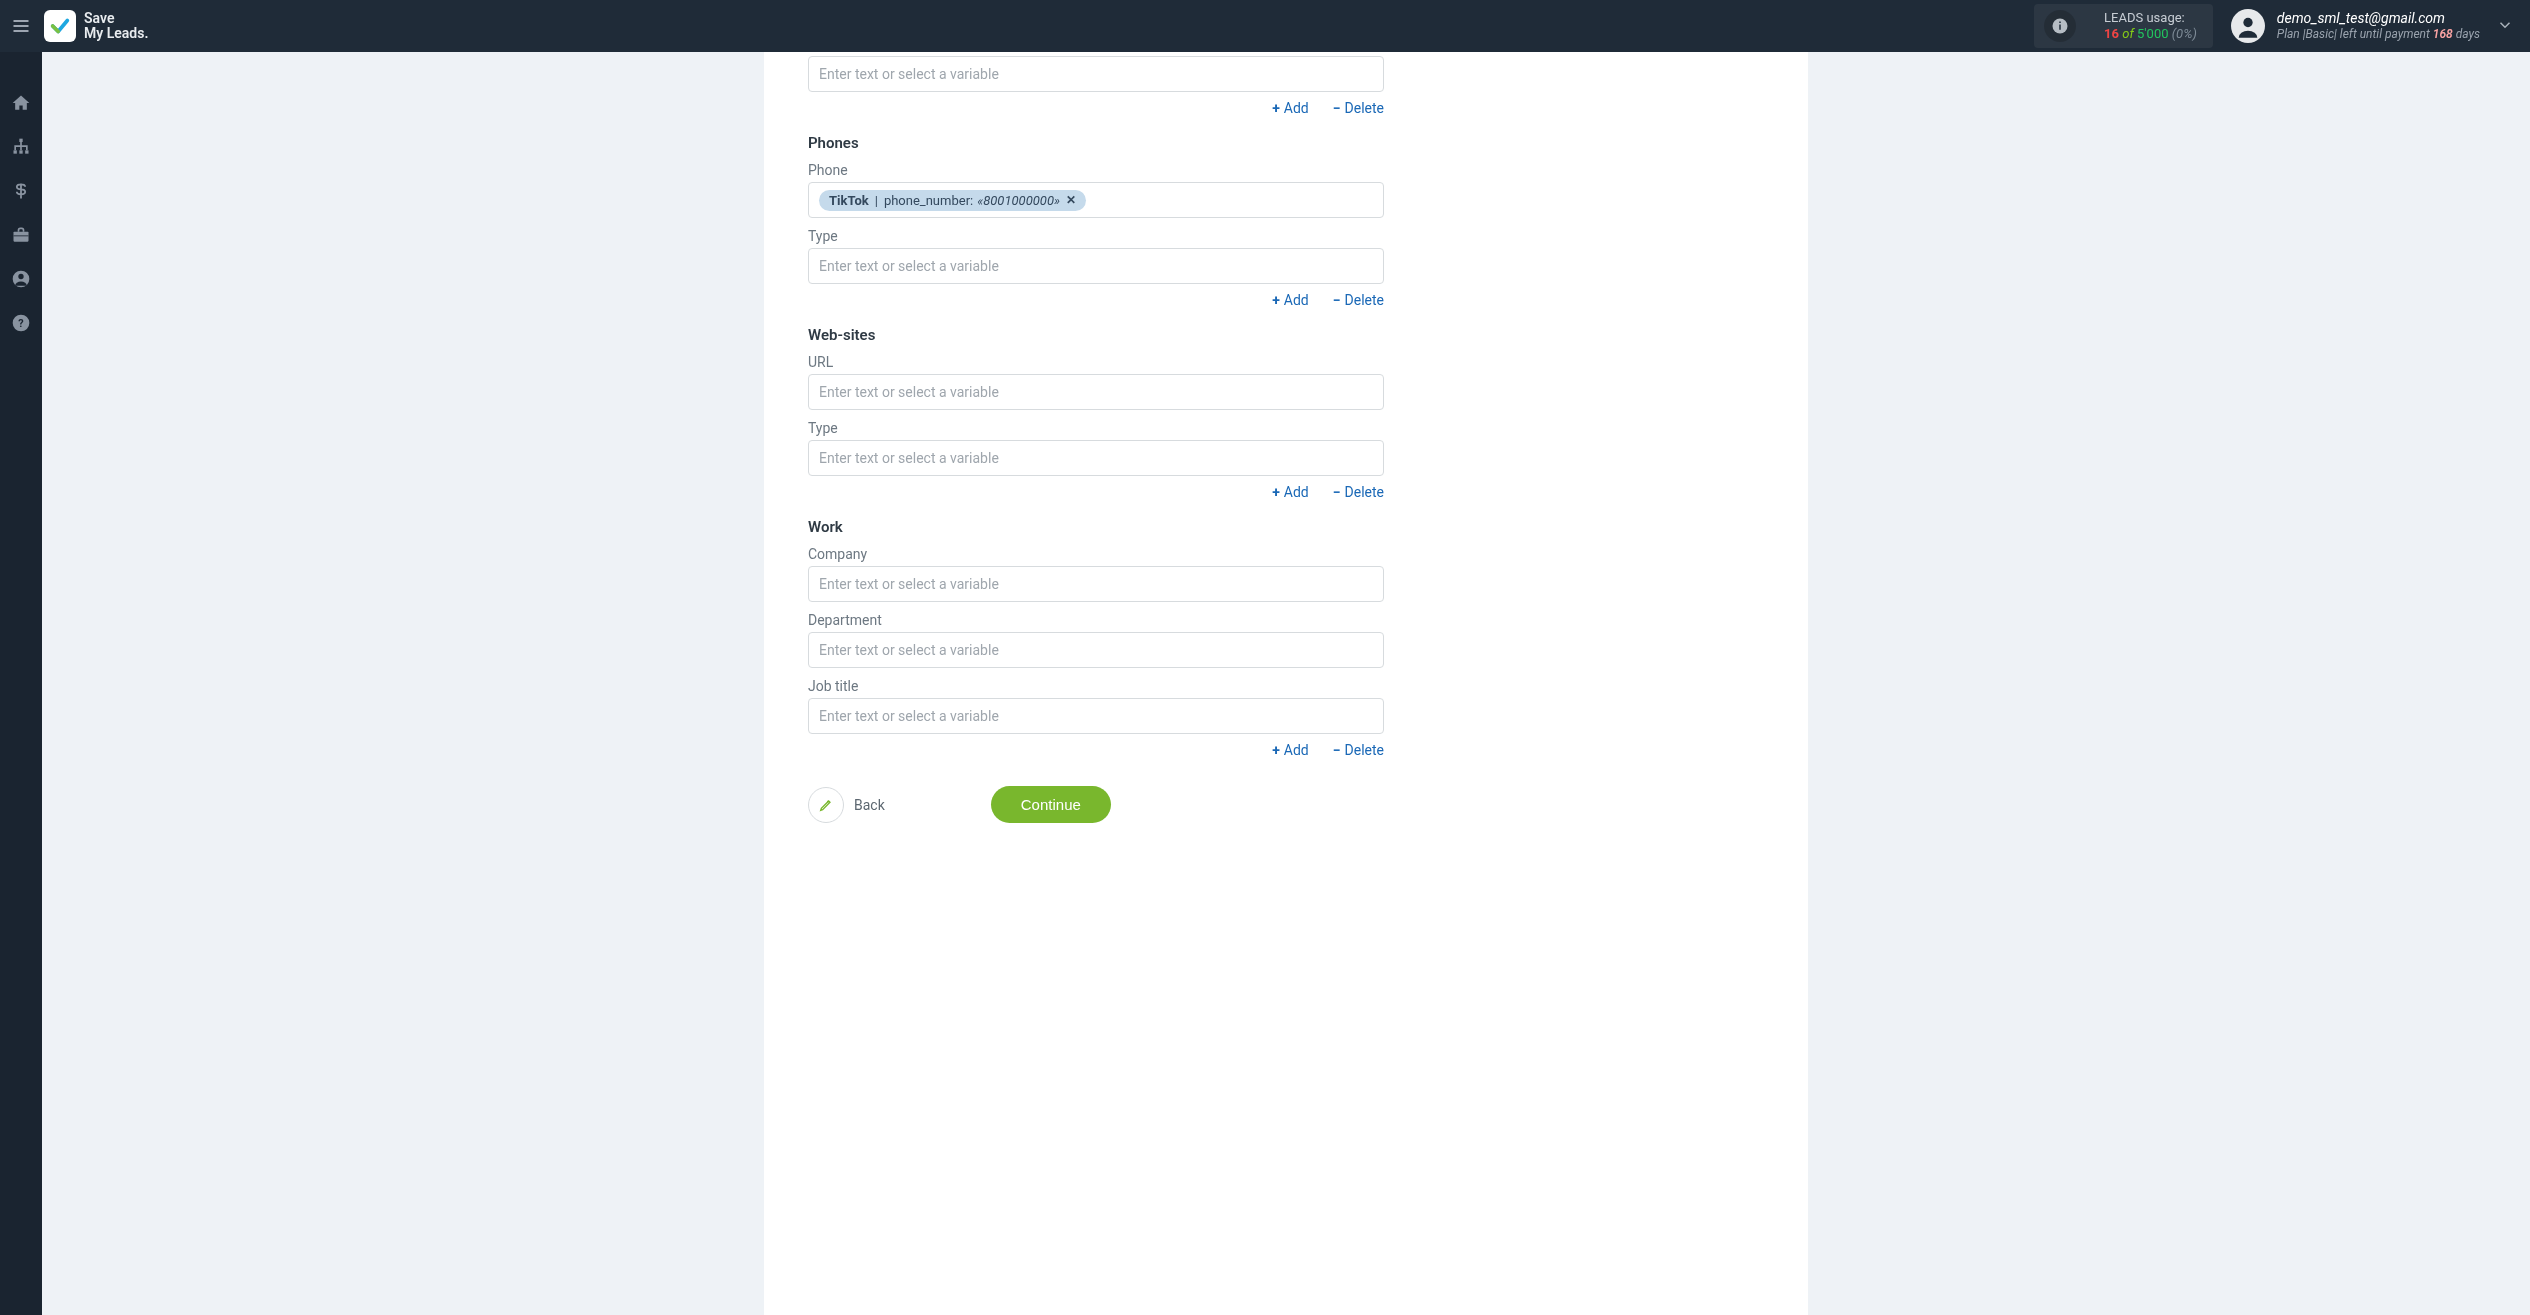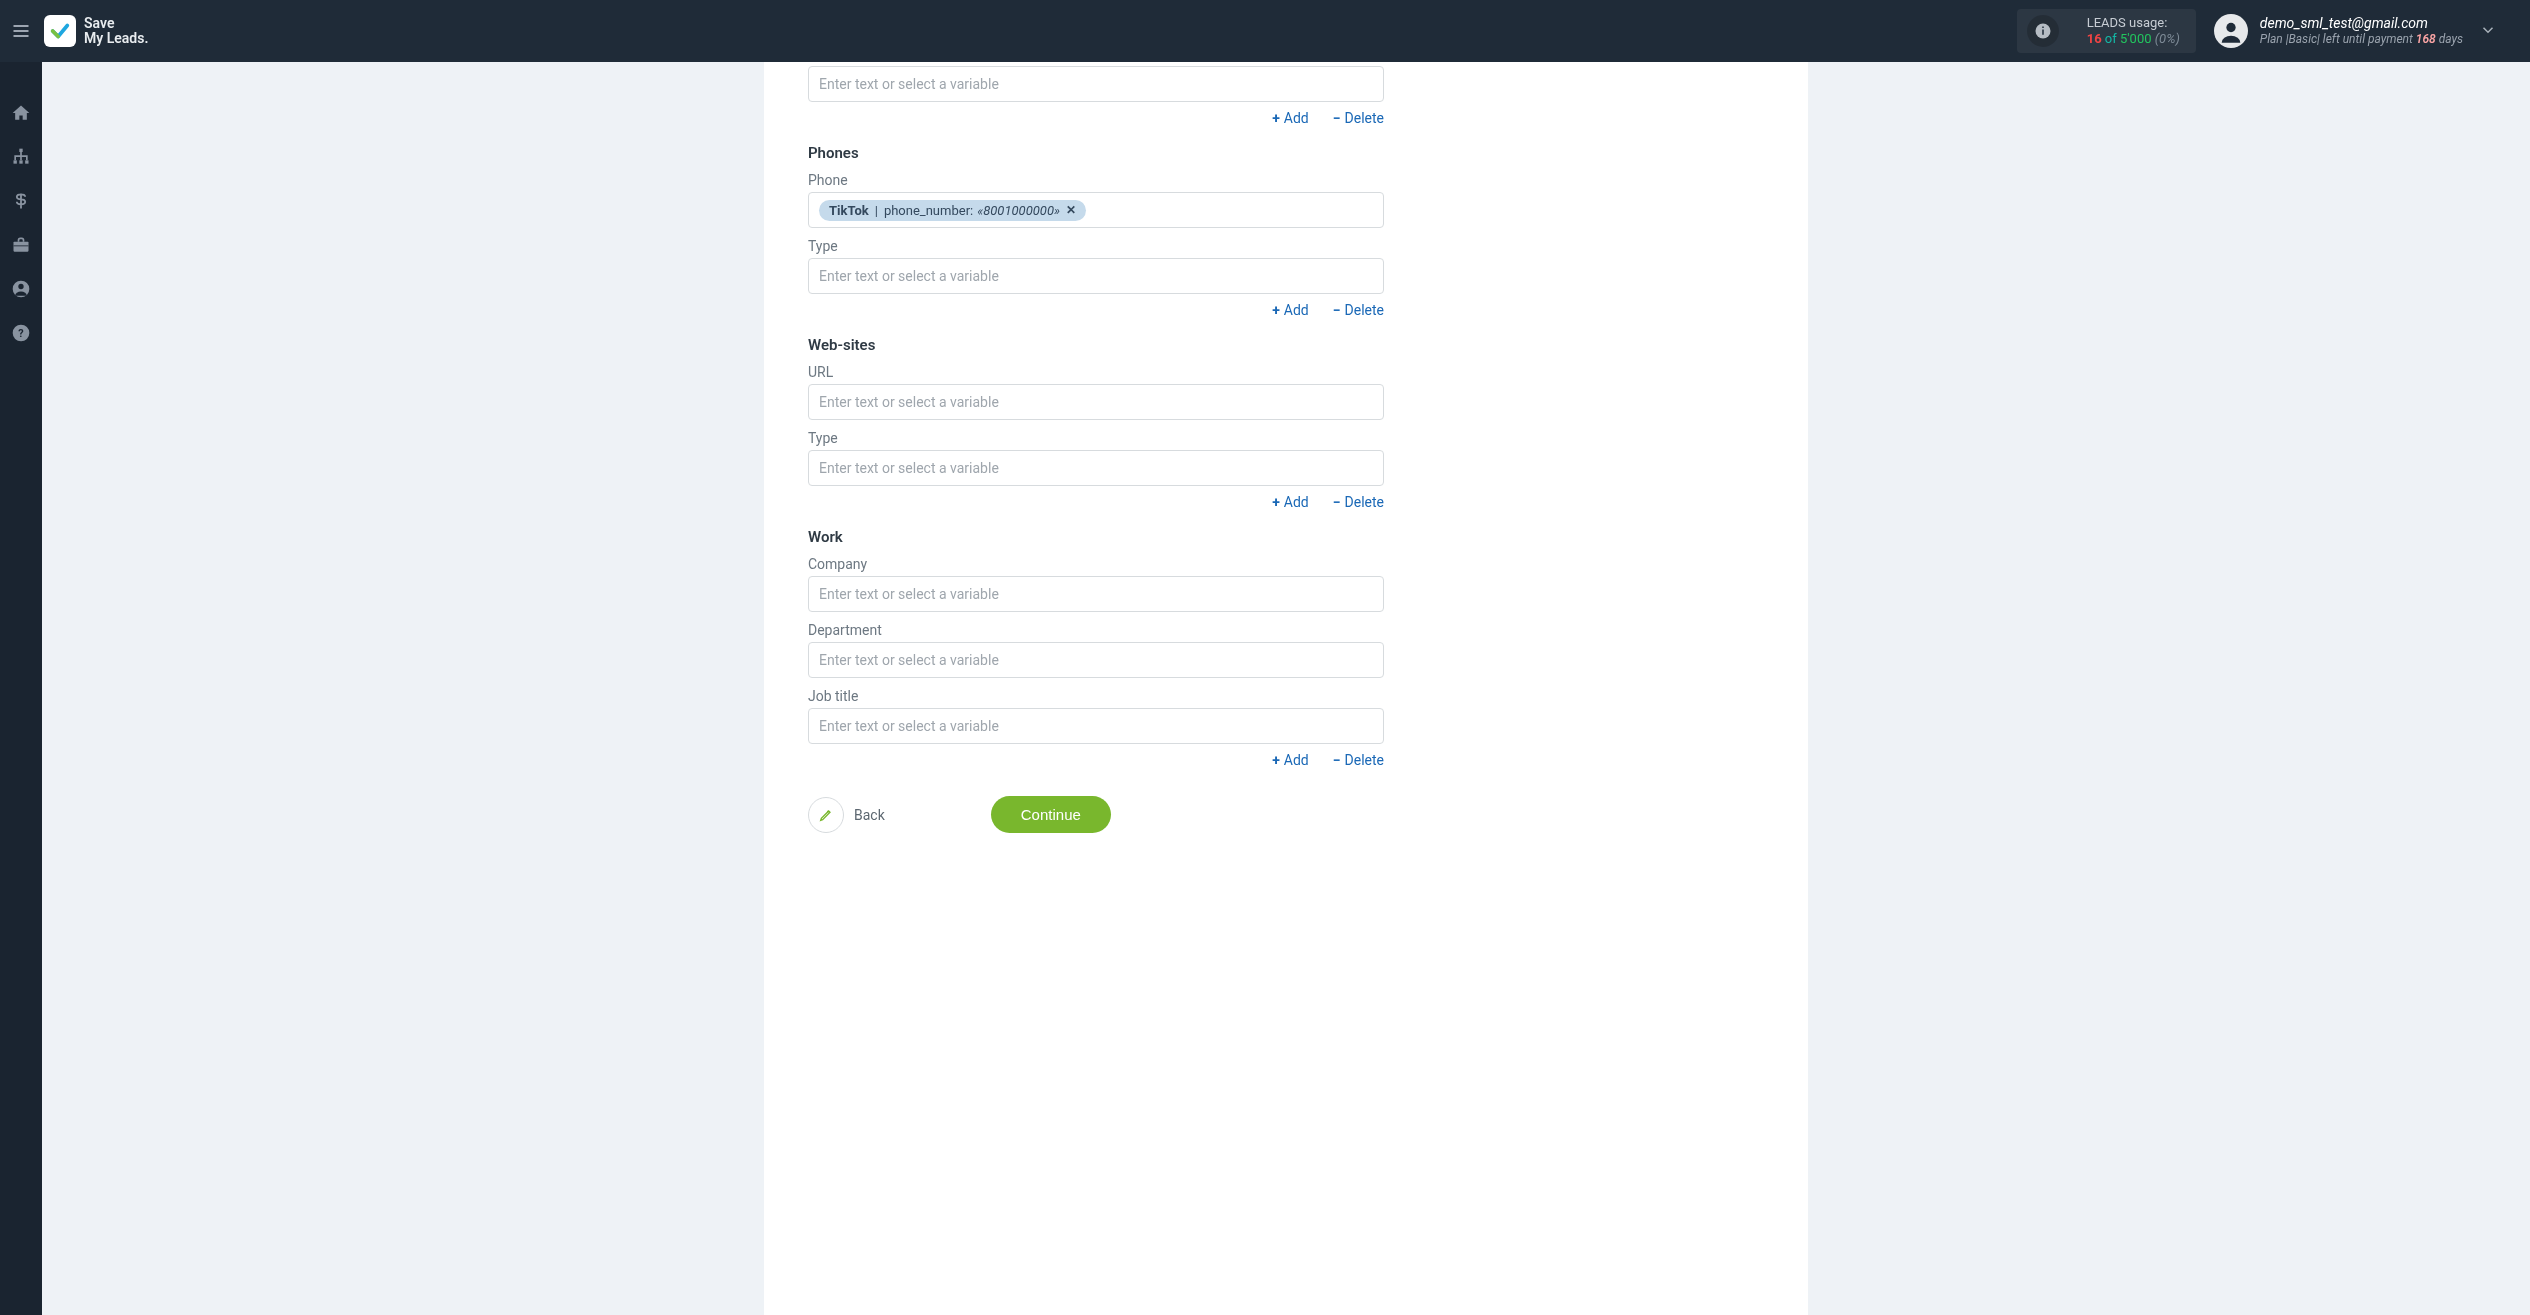--- a/index.html
+++ b/index.html
@@ -22,24 +22,24 @@
     background:var(--bg);
     color:#2f3a44;
     overflow:hidden;
   }
 
   .app{display:flex;flex-direction:column;height:100vh;width:100vw;}
 
   
   .topbar{
     display:flex;align-items:center;
-    height:62px;
+    height:52px;
     background:var(--navy);
     color:var(--text-light);
-    padding:0 29px 0 10px;
+    padding:0 12px 0 10px;
     gap:12px;
   }
   .hamburger{
     width:22px;height:22px;color:#b6beca;cursor:pointer;
     display:flex;align-items:center;justify-content:center;
   }
   .logo{
     display:flex;align-items:center;gap:8px;
   }
   .logo-mark{
@@ -55,21 +55,21 @@
     border-radius:4px;
     padding:6px 16px 6px 10px;
   }
   .usage-icon{
     width:32px;height:32px;border-radius:50%;
     background:rgba(0,0,0,0.18);
     display:flex;align-items:center;justify-content:center;color:#c7cdd4;
   }
   .usage-text{font-size:13px;line-height:1.25;color:#c7cdd4;}
   .usage-text .u-count{color:#ef4444;font-weight:700;}
-  .usage-text .u-of{color:#14b8a6;text-align:right;}
+  .usage-text .u-of{font-style:italic;color:#84cc16;text-align:right;}
   .usage-text .u-total{color:#22c55e;}
   .usage-text .u-pct{color:#7d8a96;font-style:italic;}
 
   .user-block{display:flex;align-items:center;gap:12px;margin-left:6px;font-style:italic;}
   .avatar{
     width:34px;height:34px;border-radius:50%;
     background:#e7e9eb;display:flex;align-items:center;justify-content:center;color:#1f2b38;
   }
   .user-text{line-height:1.2;}
   .user-email{font-size:14px;color:#fff;}

